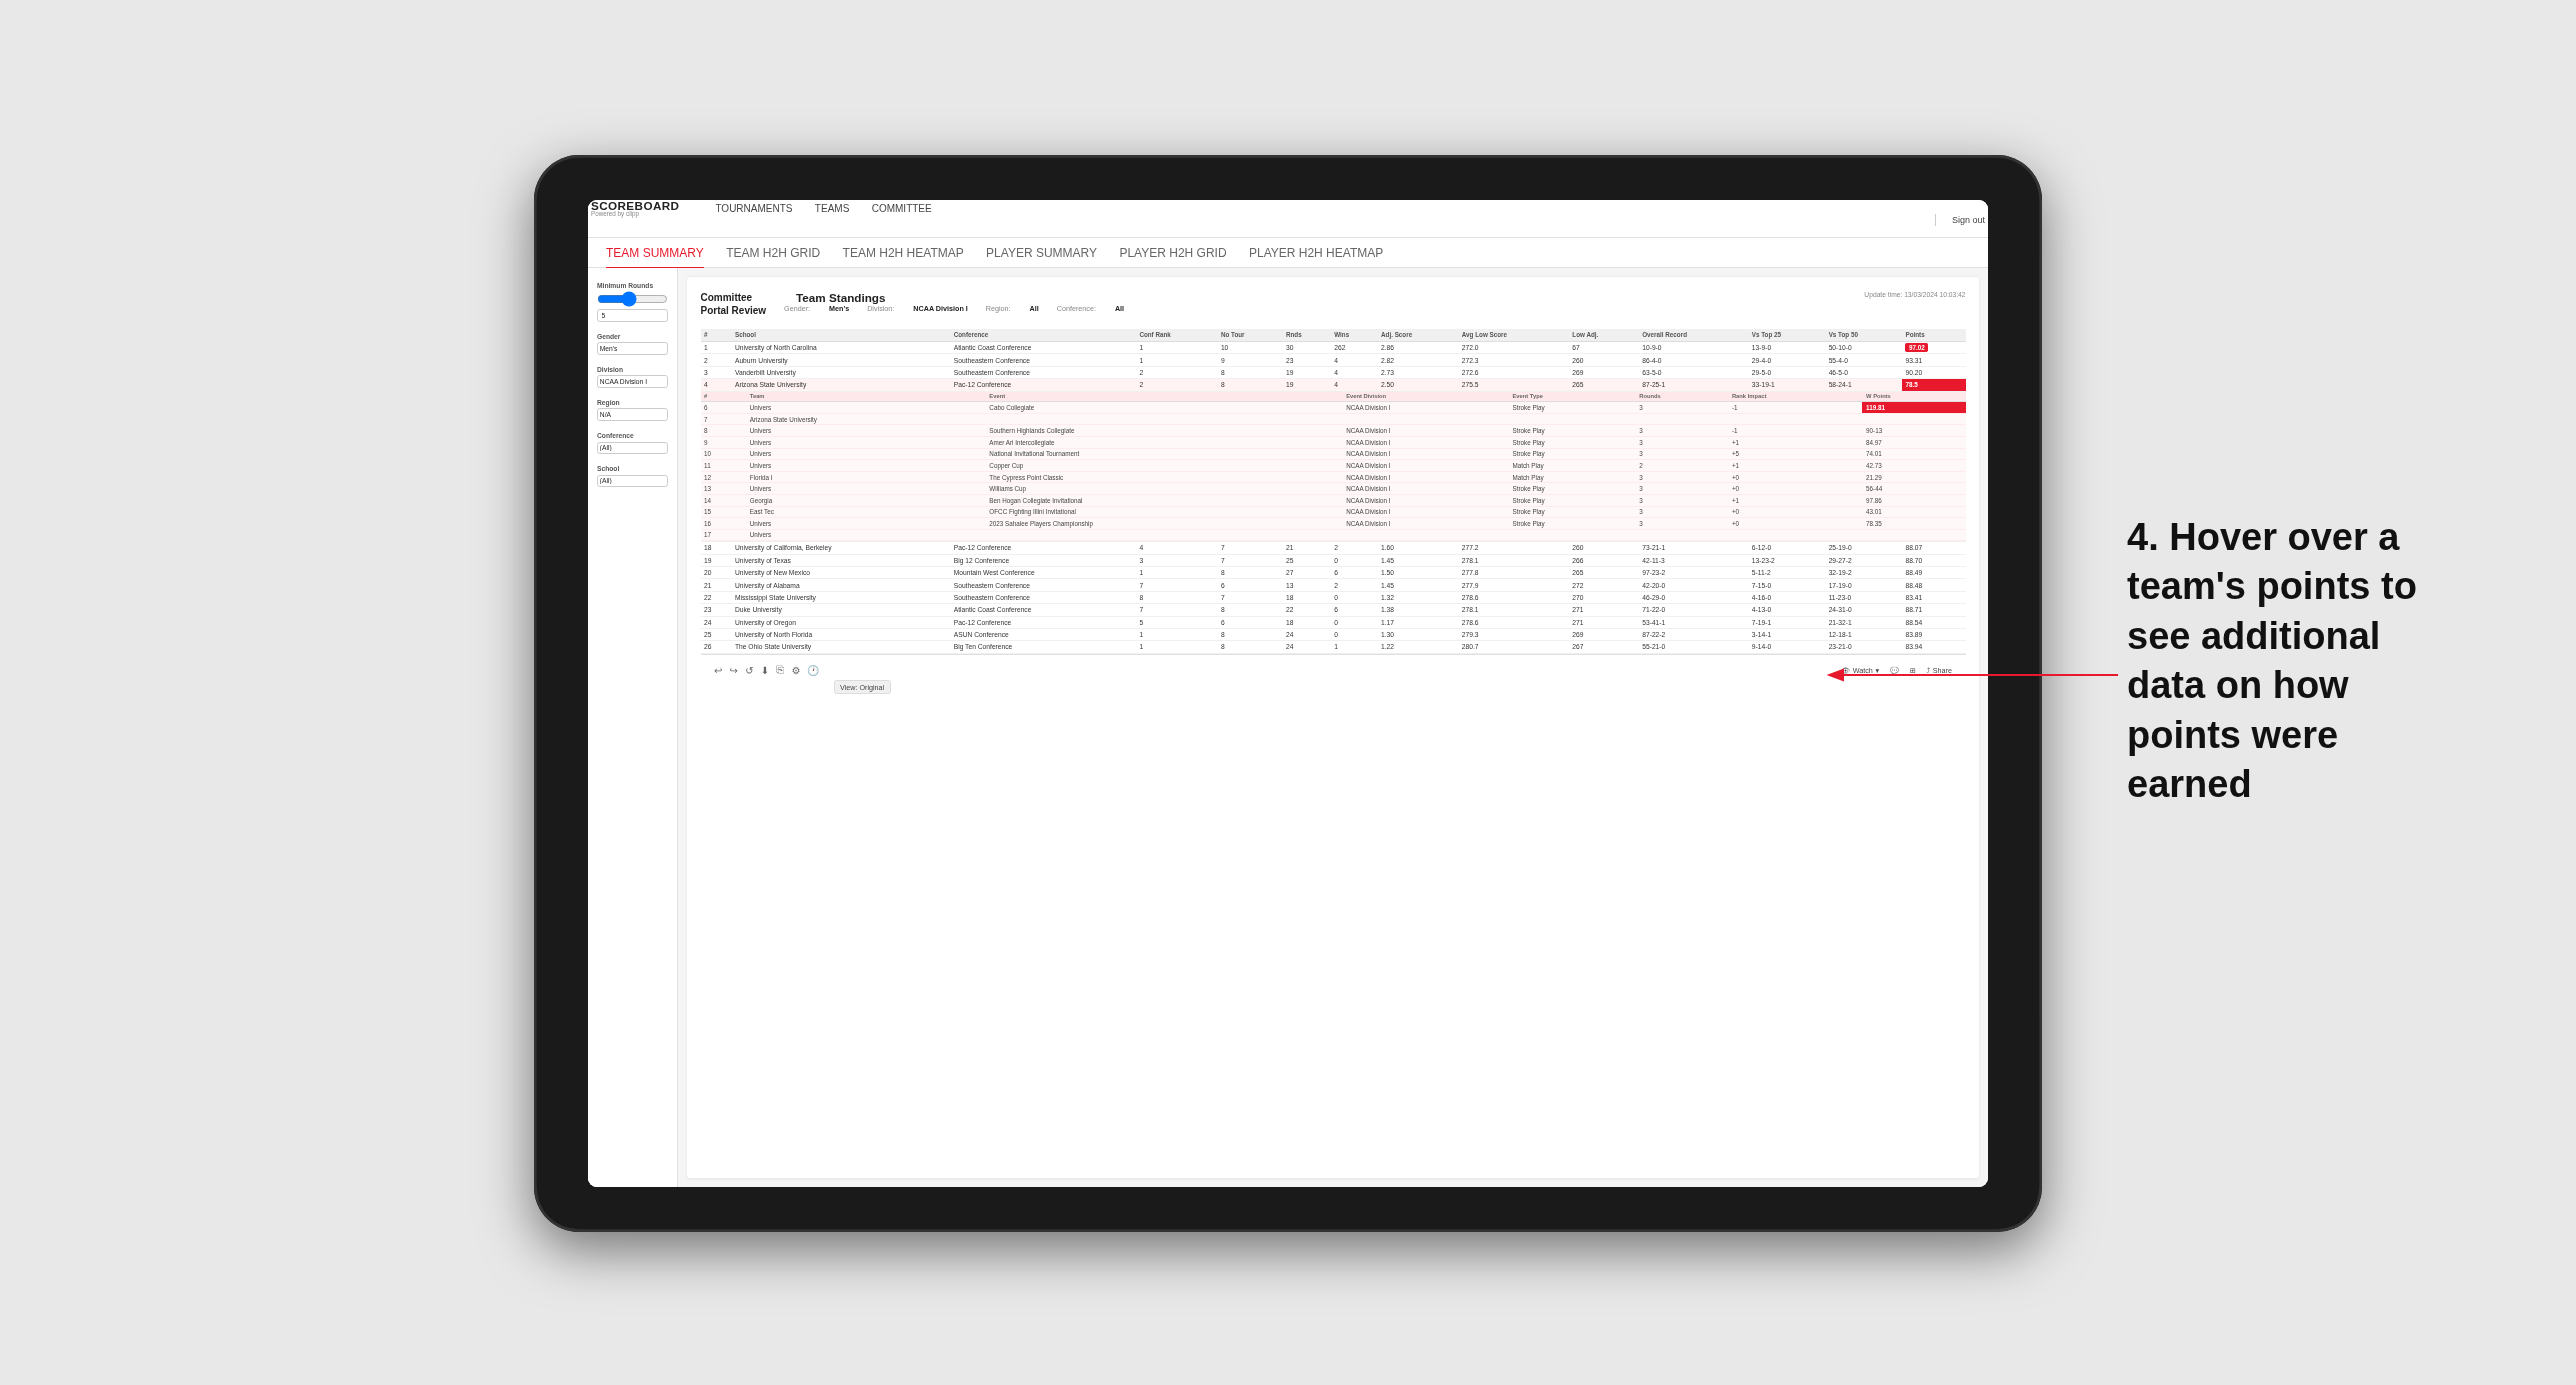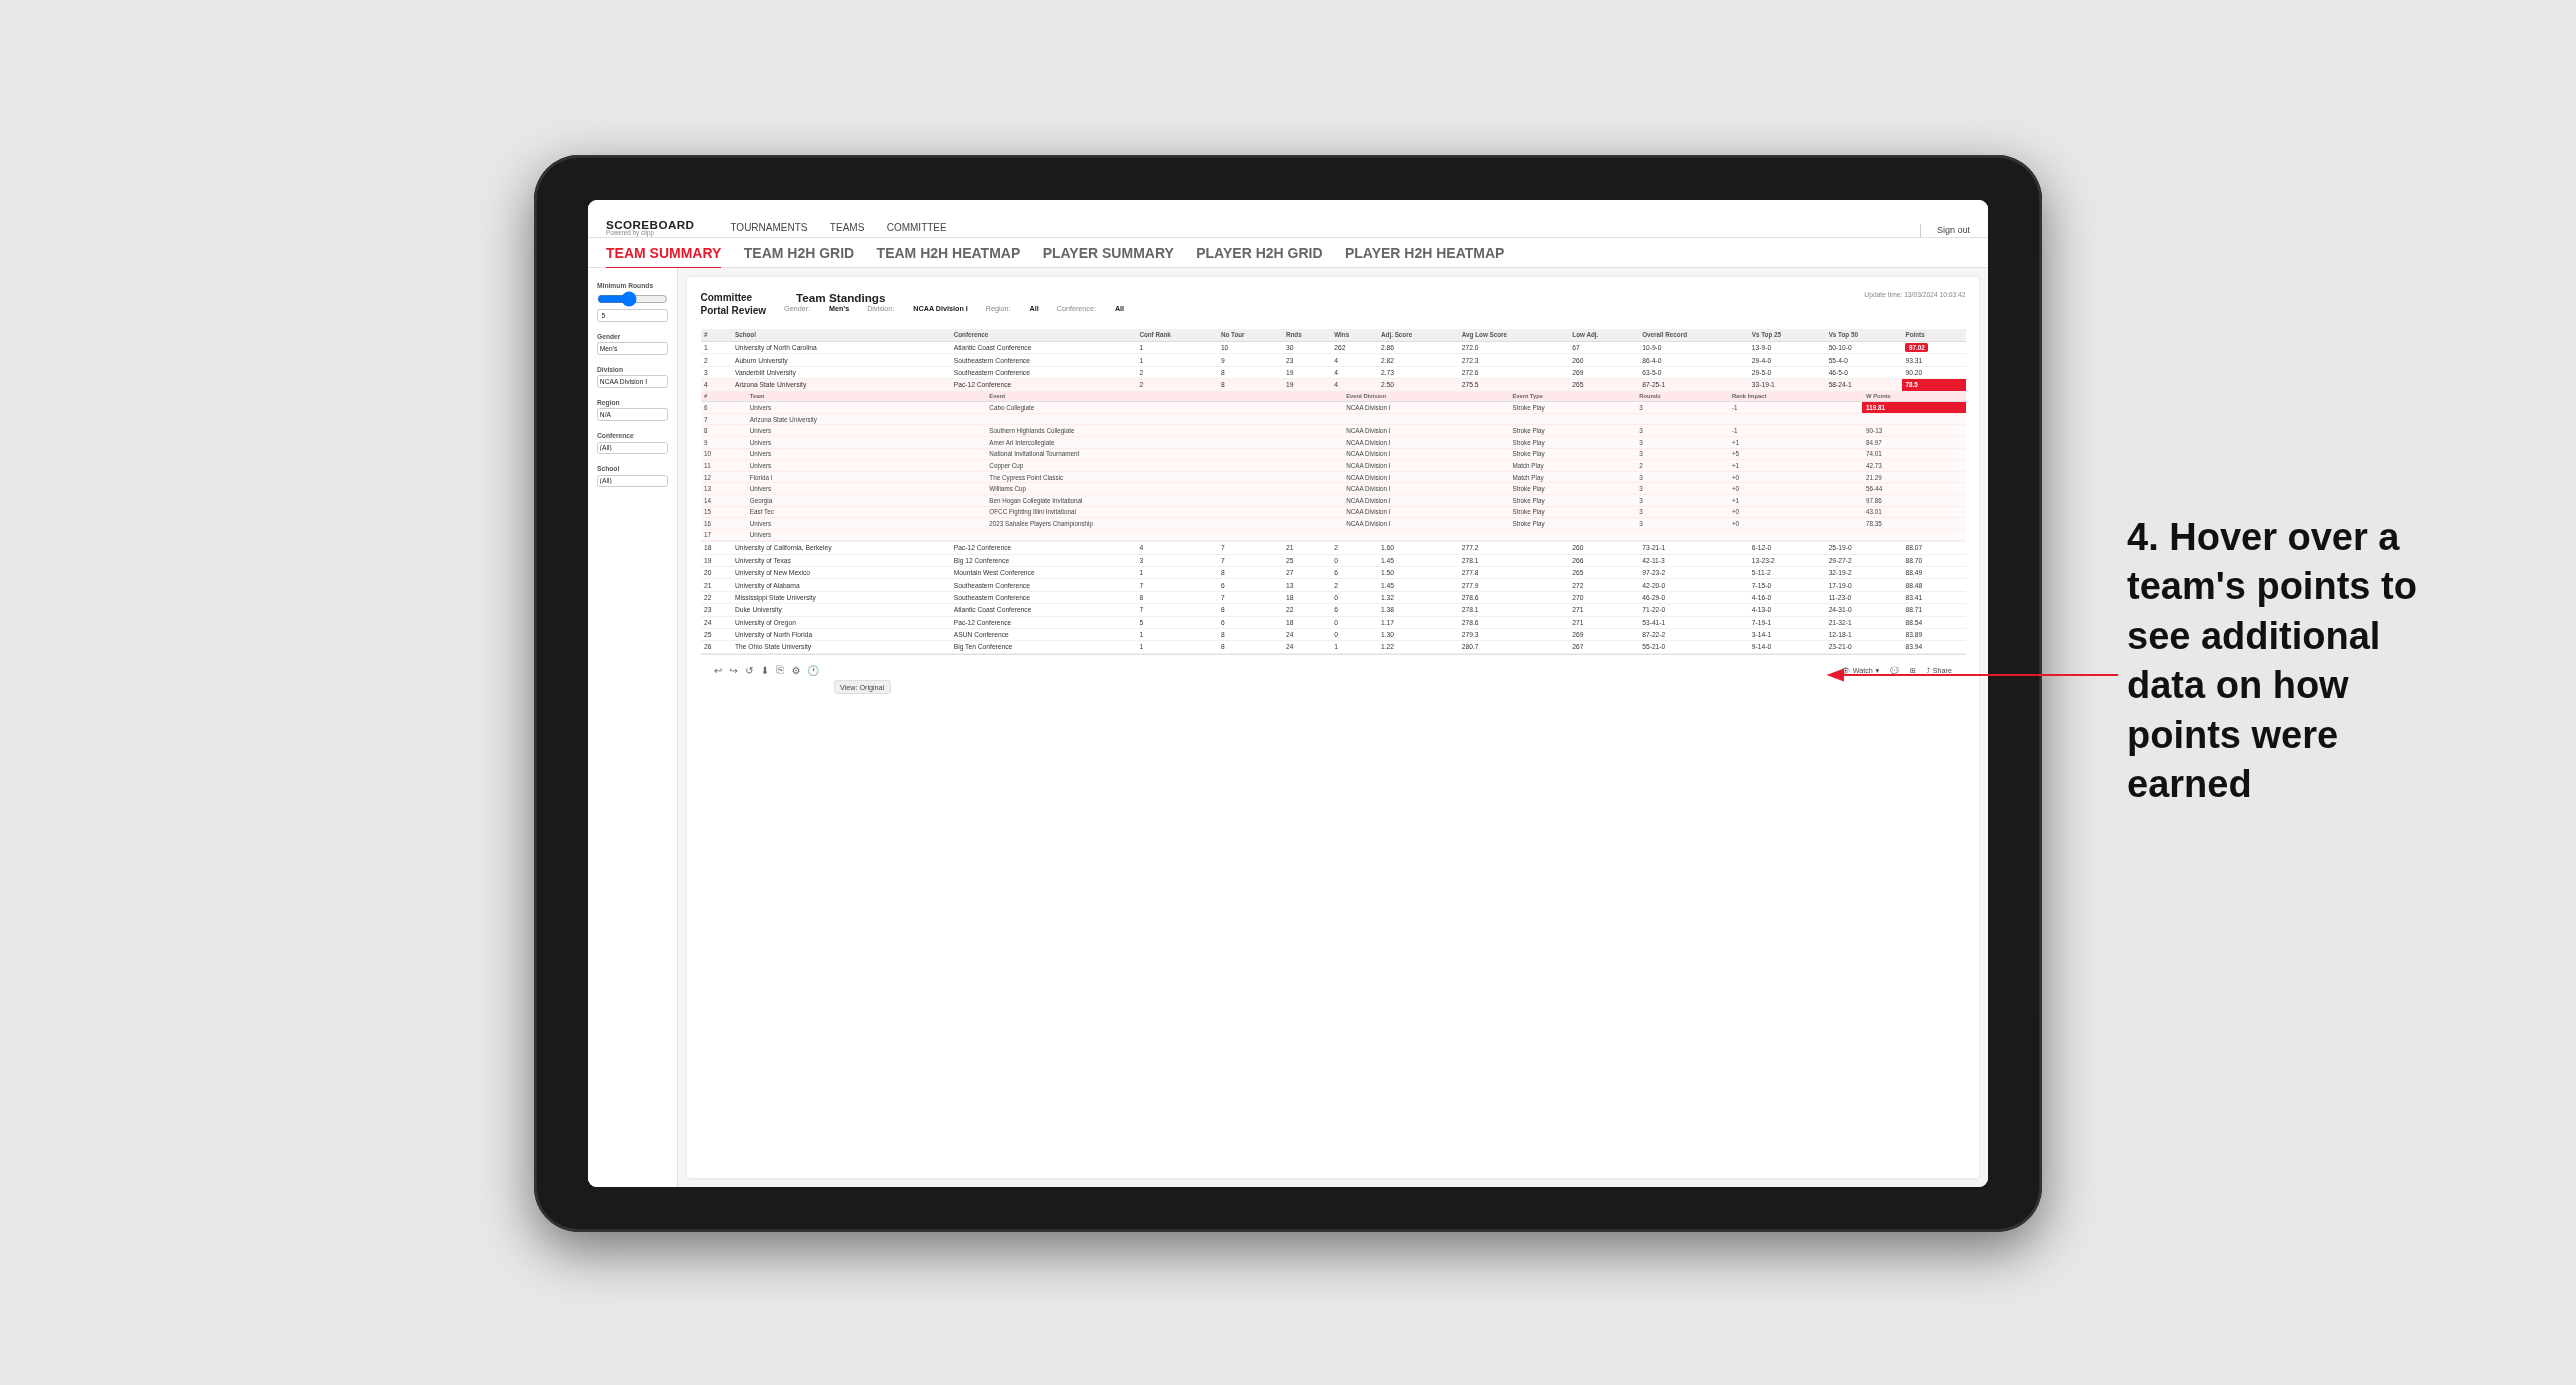--- a/index.html
+++ b/index.html
@@ -43,24 +43,24 @@
       border-radius: 9px;
       overflow: hidden;
       display: flex;
       flex-direction: column;
     }
 
     
     .top-nav {
       background: #fff;
       border-bottom: 0.9px solid #e0e0e0;
-      padding: 0 18px;
+      padding: 0 3px;
       height: 38px;
       display: flex;
-      align-items: flex-end;
+      align-items: flex-start;
       gap: 27px;
       flex-shrink: 0;
     }
 
     .logo-area {
       display: flex;
       flex-direction: column;
       margin-right: 9px;
     }
 
@@ -112,27 +112,27 @@
       border-bottom: 1.8px solid #e0e0e0;
       padding: 0 18px;
       height: 30.5px;
       display: flex;
       align-items: center;
       gap: 22.4px;
       flex-shrink: 0;
     }
 
     .sub-tab {
-      font-size: 14px;
+      font-size: 12px;
       color: #666;
       cursor: pointer;
       height: 100%;
       display: flex;
       align-items: center;
-      font-weight: 700;
+      font-weight: 400;
       border-bottom: 1.8px solid transparent;
       margin-bottom: -1.8px;
     }
 
     .sub-tab.active {
       color: #e8192c;
       border-bottom: 1.8px solid #e8192c;
     }
 
     

